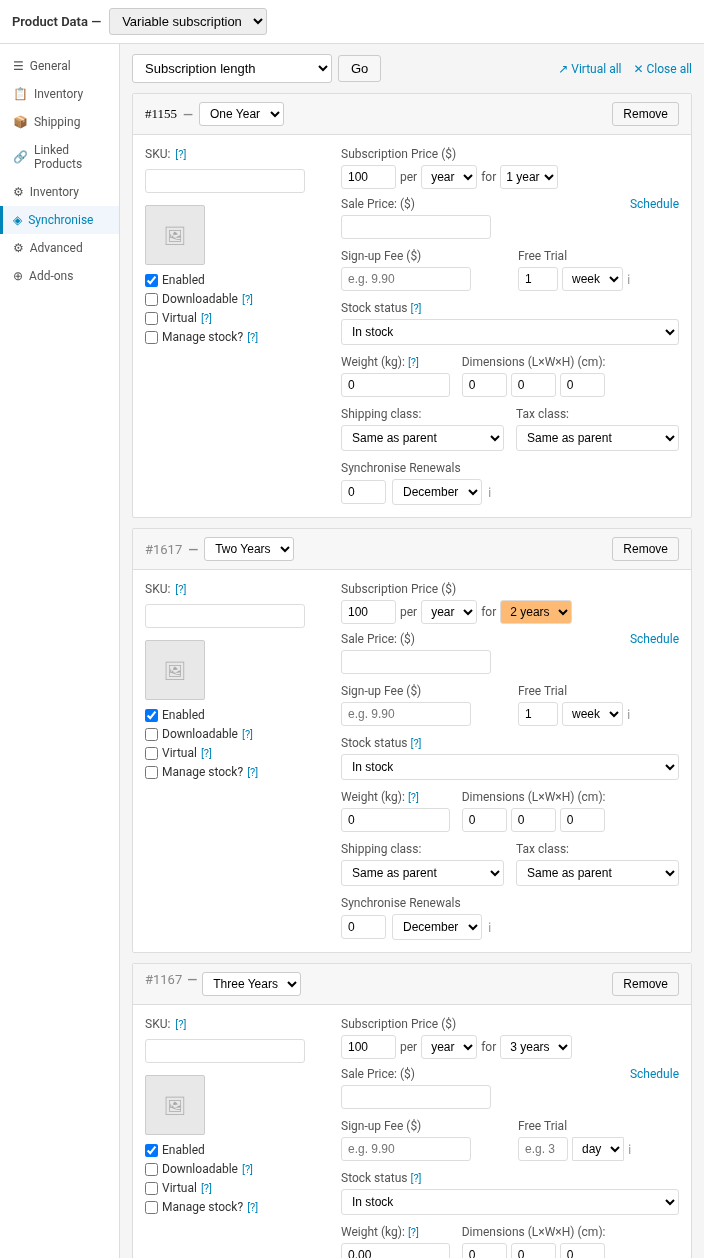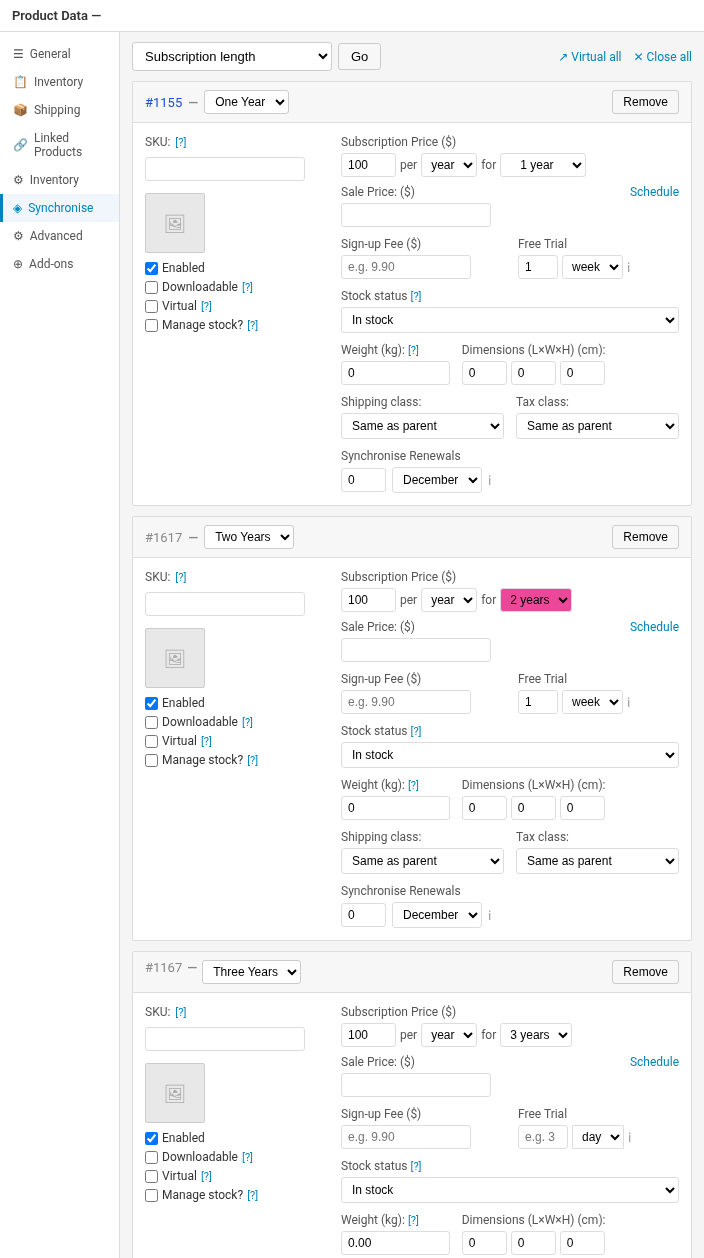--- a/index.html
+++ b/index.html
@@ -26,20 +26,23 @@
       display: flex;
       flex-direction: column;
       gap: 5px;
     }
   </style>
 </head>
 <body>
 
 <div style="background:#fff; border-bottom:1px solid #ddd; padding:8px 12px; display:flex; align-items:center; gap:8px; font-weight:600; font-size:13px;">
   <span>Product Data —</span>
+  <select style="border:1px solid #ccc; padding:4px 8px; border-radius:3px; font-size:13px;">
+    <option>Variable subscription</option>
+  </select>
 </div>
 
 <div class="layout">
 
   <div style="width:120px; background:#fff; border-right:1px solid #ddd; padding:8px 0; flex-shrink:0;">
 
     <div style="display:flex;align-items:center;gap:6px;padding:7px 10px;cursor:pointer;color:#555;font-size:12px;border-left:3px solid transparent;">
       <span style="font-size:12px;">☰</span>
       <span>General</span>
     </div>
@@ -85,21 +88,21 @@
       </div>
       <div style="display:flex;gap:12px;">
         <a style="color:#0085ba;text-decoration:none;font-size:12px;cursor:pointer;">↗ <span>Virtual all</span></a>
         <a style="color:#0085ba;text-decoration:none;font-size:12px;cursor:pointer;">✕ <span>Close all</span></a>
       </div>
     </div>
 
     <div style="background:#fff;border:1px solid #ddd;margin-bottom:10px;border-radius:2px;">
       <div style="background:#f7f7f7;border-bottom:1px solid #ddd;padding:8px 12px;display:flex;align-items:center;justify-content:space-between;">
         <div style="display:flex;align-items:center;gap:6px;font-size:13px;font-weight:600;">
-          <span style="color:#1d4ed8;font-weight:normal;">#1155</span>
+          <span style="color:#000000;font-weight:normal;font-family:Liberation Serif, serif;">#1155</span>
           <span style="color:#888;">—</span>
           <select style="border:1px solid #ccc;padding:3px 6px;border-radius:3px;font-size:12px;background:#fff;">
             <option>One Year</option>
           </select>
         </div>
         <button style="background:#f7f7f7;border:1px solid #ccc;padding:4px 10px;border-radius:3px;cursor:pointer;font-size:12px;">Remove</button>
       </div>
       <div style="display:flex;padding:12px;gap:16px;">
 
         <div style="width:180px;flex-shrink:0;">
@@ -133,21 +136,21 @@
 
         <div style="flex:1;">
           <div style="font-size:12px;color:#555;margin-bottom:4px;">Subscription Price ($)</div>
           <div style="display:flex;align-items:center;gap:4px;margin-bottom:8px;">
             <input type="text" value="100" style="border: 1px solid rgb(221, 221, 221); padding: 4px 6px; border-radius: 3px; font-size: 12px; width: 55px;">
             <span style="font-size:12px;color:#555;">per</span>
             <select style="border:1px solid #ddd;padding:3px 5px;border-radius:3px;font-size:12px;background:#fff;">
               <option>year</option>
             </select>
             <span style="font-size:12px;color:#555;">for</span>
-            <select style="border:1px solid #ddd;padding:3px 15px;border-radius:3px;font-size:12px;background:#fff;">
+            <select style="border:1px solid #ddd;padding:3px 1px;border-radius:3px;font-size:12px;background:#fff;">
               <option>1 year</option>
             </select>
           </div>
           <div style="display:flex;align-items:center;justify-content:space-between;margin-bottom:4px;">
             <span style="font-size:12px;color:#555;">Sale Price: ($)</span>
             <a style="color:#0085ba;text-decoration:none;font-size:12px;">Schedule</a>
           </div>
           <input type="text" style="border: 1px solid rgb(221, 221, 221); padding: 4px 6px; border-radius: 3px; font-size: 12px; width: 150px; margin-bottom: 10px;">
           <div style="display:flex;gap:16px;margin-bottom:10px;">
             <div style="flex:1;">
@@ -257,21 +260,21 @@
         </div>
         <div style="flex:1;">
           <div style="font-size:12px;color:#555;margin-bottom:4px;">Subscription Price ($)</div>
           <div style="display:flex;align-items:center;gap:4px;margin-bottom:8px;">
             <input type="text" value="100" style="border: 1px solid rgb(221, 221, 221); padding: 4px 6px; border-radius: 3px; font-size: 12px; width: 55px;">
             <span style="font-size:12px;color:#555;">per</span>
             <select style="border:1px solid #ddd;padding:3px 5px;border-radius:3px;font-size:12px;background:#fff;">
               <option>year</option>
             </select>
             <span style="font-size:12px;color:#555;">for</span>
-            <select style="border:1px solid #ddd;padding:3px 5px;border-radius:3px;font-size:12px;background:#ec4899;">
+            <select style="border:1px solid #ddd;padding:3px 5px;border-radius:3px;font-size:12px;background:#fdba74;">
               <option>2 years</option>
             </select>
           </div>
           <div style="display:flex;align-items:center;justify-content:space-between;margin-bottom:4px;">
             <span style="font-size:12px;color:#555;">Sale Price: ($)</span>
             <a style="color:#0085ba;text-decoration:none;font-size:12px;">Schedule</a>
           </div>
           <input type="text" style="border: 1px solid rgb(221, 221, 221); padding: 4px 6px; border-radius: 3px; font-size: 12px; width: 150px; margin-bottom: 10px;">
           <div style="display:flex;gap:16px;margin-bottom:10px;">
             <div style="flex:1;">

